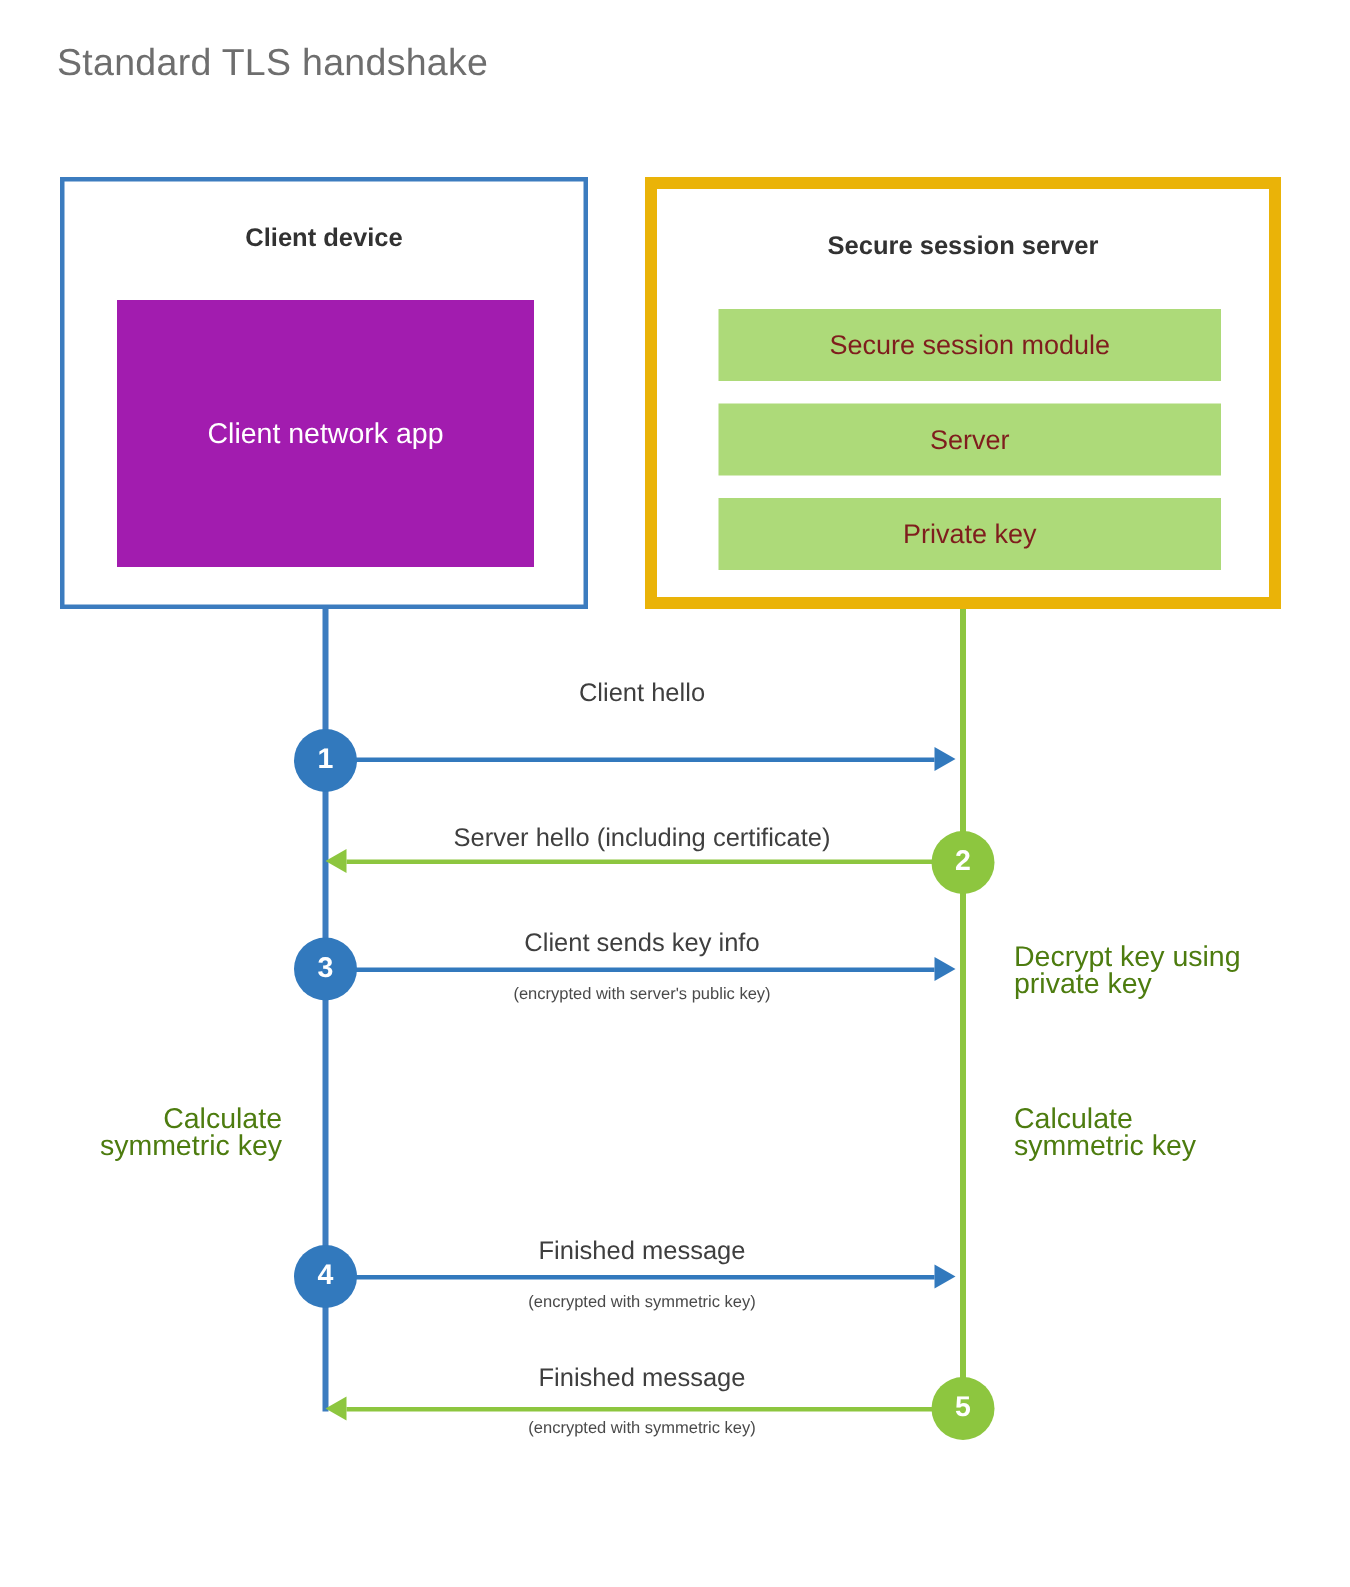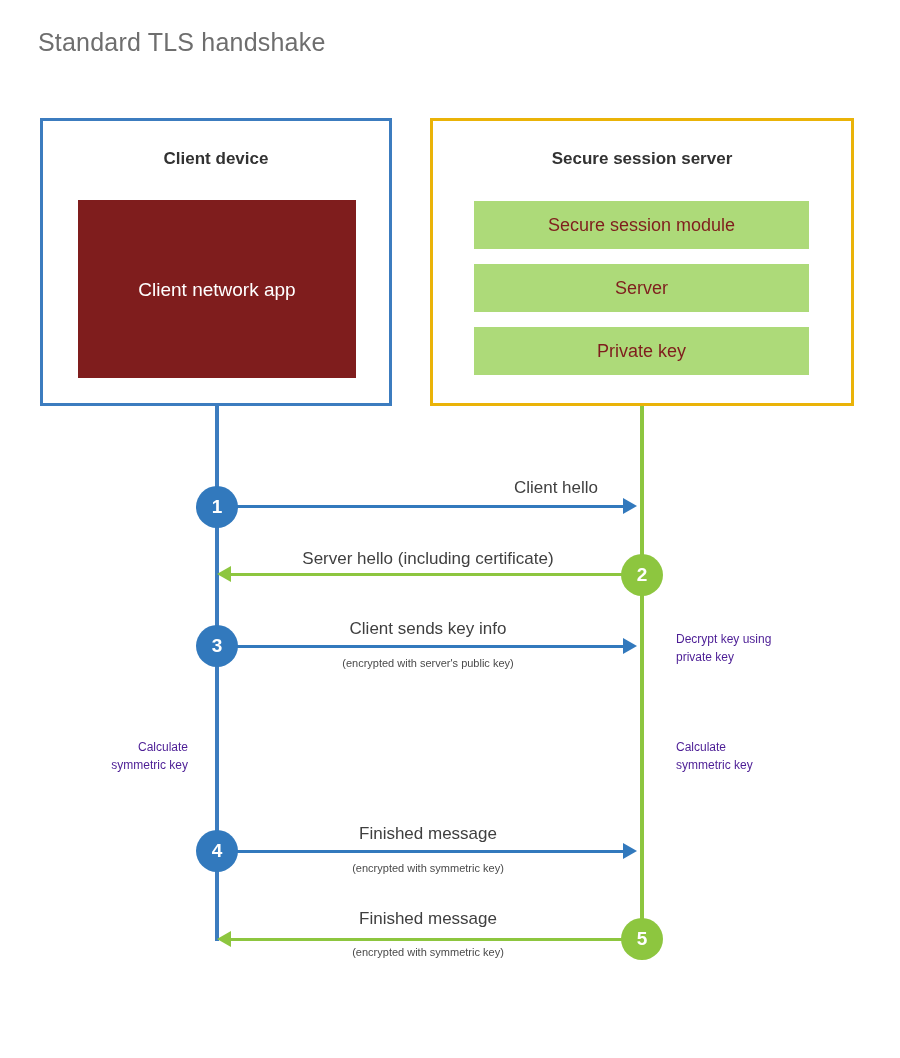--- a/index.html
+++ b/index.html
@@ -43,41 +43,41 @@
     top: 118px;
     width: 352px;
     height: 288px;
     border: 3px solid #3c7cbf;
   }
   #server-box {
     left: 430px;
     top: 118px;
     width: 424px;
     height: 288px;
-    border: 3px solid #eab308;
+    border: 8px solid #eab308;
   }
   .party-title {
     position: absolute;
     left: 0;
     right: 0;
     top: 28px;
     text-align: center;
     font-size: 17px;
     font-weight: 700;
     color: #323232;
   }
 
   
   #client-app {
     position: absolute;
     left: 35px;
     top: 79px;
     width: 278px;
     height: 178px;
-    background: #7f1d1d;
+    background: #a21caf;
     display: flex;
     align-items: center;
     justify-content: center;
   }
   #client-app-label {
     color: #ffffff;
     font-size: 19px;
     line-height: 29px;
     text-align: center;
     max-width: 190px;
@@ -180,35 +180,35 @@
     color: #3f3f3f;
     white-space: nowrap;
   }
   .msg-sublabel {
     position: absolute;
     text-align: center;
     font-size: 11px;
     color: #4a4a4a;
     white-space: nowrap;
   }
-  #msg-1-label    { left: 258px; top: 478px; width: 340px; text-align: right; }
+  #msg-1-label    { left: 258px; top: 452px; width: 340px; }
   #msg-2-label    { left: 258px; top: 549px; width: 340px; }
   #msg-3-label    { left: 258px; top: 619px; width: 340px; }
   #msg-3-sublabel { left: 238px; top: 657px; width: 380px; }
   #msg-4-label    { left: 258px; top: 824px; width: 340px; }
   #msg-4-sublabel { left: 238px; top: 862px; width: 380px; }
   #msg-5-label    { left: 258px; top: 909px; width: 340px; }
   #msg-5-sublabel { left: 238px; top: 946px; width: 380px; }
 
   
   .annotation {
     position: absolute;
-    font-size: 12px;
+    font-size: 19px;
     line-height: 18px;
-    color: #4c1d95;
+    color: #4d7c0f;
     white-space: pre-line;
   }
   #annotation-decrypt { left: 676px; top: 630px; width: 190px; text-align: left; }
   #annotation-client-calc { left: 20px; top: 738px; width: 168px; text-align: right; }
   #annotation-server-calc { left: 676px; top: 738px; width: 190px; text-align: left; }
 </style>
 </head>
 <body>
 
 <div id="canvas">

